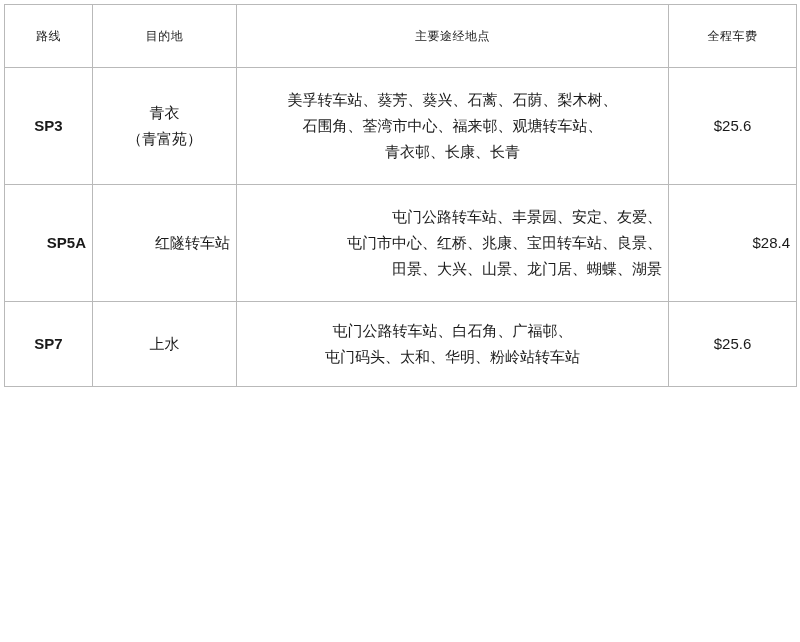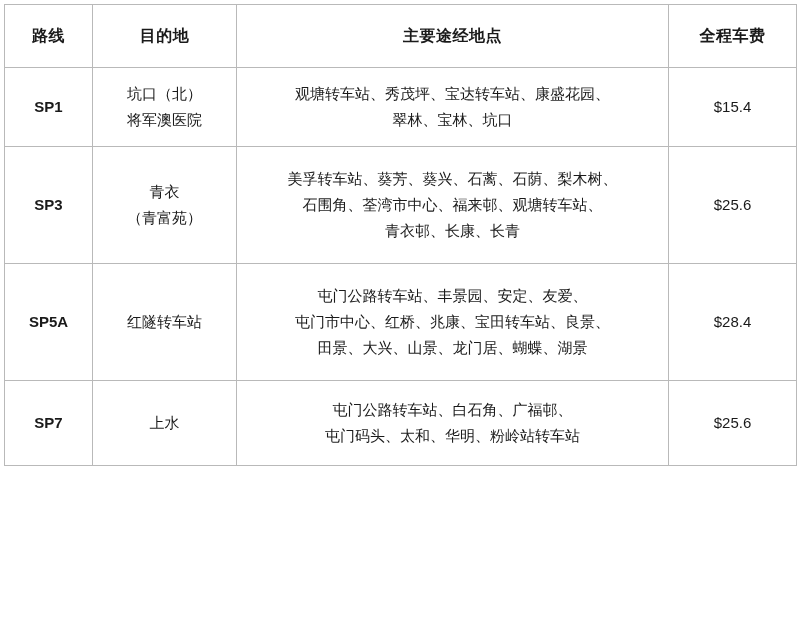--- a/index.html
+++ b/index.html
@@ -31,22 +31,22 @@
   table.route-table col.c-fare   { width: 128px; }
 
   table.route-table th,
   table.route-table td {
     border: 1px solid #b9b9b9;
     text-align: center;
     vertical-align: middle;
     padding: 6px 6px;
   }
   table.route-table thead th {
-    font-size: 16px;
-    font-weight: bold;
+    font-size: 12px;
+    font-weight: normal;
     height: 50px;
     letter-spacing: 0.5px;
   }
   table.route-table tbody td {
     font-size: 15px;
     line-height: 1.75;
   }
   td.cell-route {
     font-weight: bold;
     font-size: 15px;
@@ -62,21 +62,21 @@
     padding-left: 14px;
     padding-right: 14px;
   }
   td.cell-fare {
     font-size: 15px;
     white-space: nowrap;
   }
   .line { display: block; }
   tr.row-sp1 td { height: 66px; }
   tr.row-sp3 td { height: 104px; }
-  tr.row-sp5a td { height: 104px; }
+  tr.row-sp5a td { height: 104px; text-align: right; }
   tr.row-sp6 td { height: 80px; }
   tr.row-sp7 td { height: 72px; }
   tr.row-sp10 td { height: 72px; }
 </style>
 </head>
 <body>
 
 <div class="sheet">
   <table class="route-table">
     <colgroup>
@@ -87,32 +87,20 @@
     </colgroup>
     <thead>
       <tr>
         <th>路线</th>
         <th>目的地</th>
         <th>主要途经地点</th>
         <th>全程车费</th>
       </tr>
     </thead>
     <tbody>
-      <tr class="row-sp1">
-        <td class="cell-route">SP1</td>
-        <td class="cell-dest">
-          <span class="line">坑口（北）</span>
-          <span class="line">将军澳医院</span>
-        </td>
-        <td class="cell-stops">
-          <span class="line">观塘转车站、秀茂坪、宝达转车站、康盛花园、</span>
-          <span class="line">翠林、宝林、坑口</span>
-        </td>
-        <td class="cell-fare">$15.4</td>
-      </tr>
 
       <tr class="row-sp3">
         <td class="cell-route">SP3</td>
         <td class="cell-dest">
           <span class="line">青衣</span>
           <span class="line">（青富苑）</span>
         </td>
         <td class="cell-stops">
           <span class="line">美孚转车站、葵芳、葵兴、石蓠、石荫、梨木树、</span>
           <span class="line">石围角、荃湾市中心、福来邨、观塘转车站、</span>

